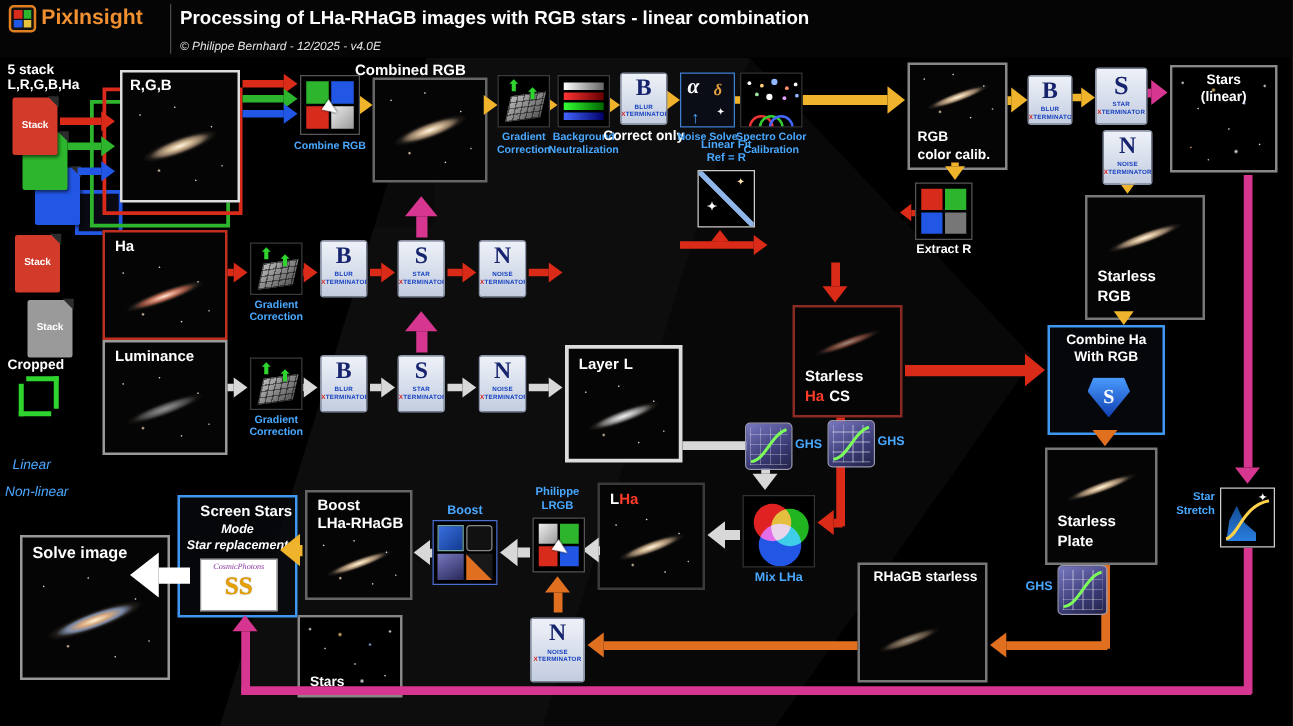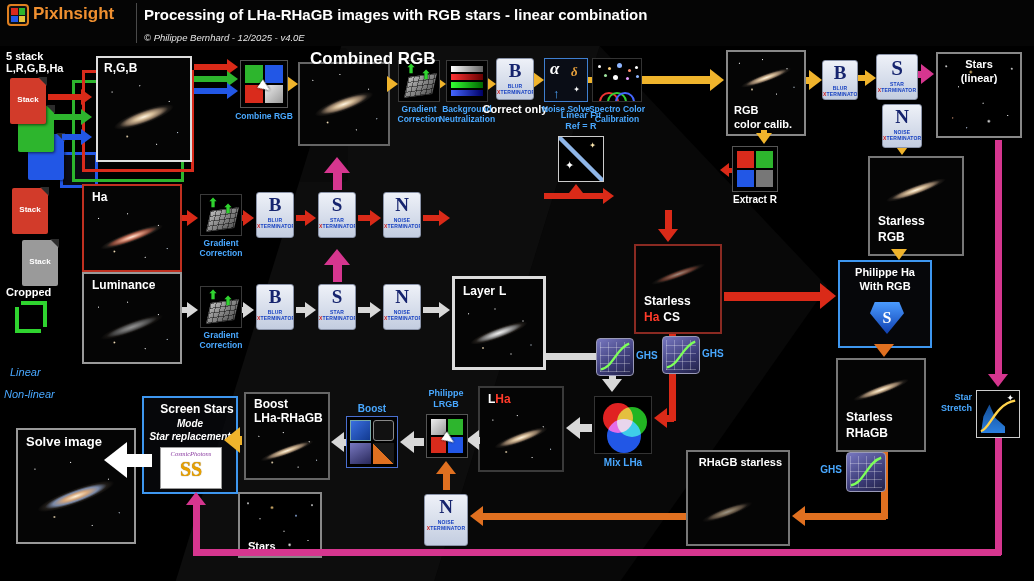--- a/index.html
+++ b/index.html
@@ -150,21 +150,21 @@
     <div class="frame" style="left:24px;top:16px;width:112px;height:102px;border:3px solid #d92b1c"></div>
     <div class="panel" style="left:38px;top:2px;width:96px;height:106px;border-color:#ddd">
       <div class="pl" style="left:6px;top:3px">R,G,B</div>
       <div class="galbox" style="left:4px;top:20px;right:4px;bottom:4px">
           <div class="gale"></div>
           <div class="speck"></div>
         </div>
     </div>
   </div>
 
-  <div class="lb" style="left:310px;top:49px;font-size:17px">Combined RGB</div>
+  <div class="lb" style="left:284px;top:49px;font-size:12px">Combined RGB</div>
   <div class="panel" style="left:298px;top:62px;width:92px;height:84px;border-color:#666">
     <div class="galbox" style="inset:3px">
         <div class="gale"></div>
         <div class="speck"></div>
       </div>
   </div>
 
   <div class="icn cmbic" style="left:240px;top:60px;width:48px;height:48px">
     <i style="background:#2db52d"></i>
       <i style="background:#2257e6"></i>
@@ -240,33 +240,33 @@
 
   <div class="panel" style="left:868px;top:156px;width:96px;height:100px">
     <div class="galbox" style="left:4px;top:6px;right:4px;height:52px">
         <div class="gale"></div>
       </div>
     <div class="pl" style="left:8px;bottom:26px">Starless</div>
     <div class="pl" style="left:8px;bottom:10px">RGB</div>
   </div>
 
   <div class="bluebox" style="left:838px;top:260px;width:94px;height:88px">
-    <div class="pl c bluel" style="left:0;right:0;top:4px;font-size:11px">Philippe Ha</div>
+    <div class="pl c bluel" style="left:0;right:0;top:4px;font-size:11px">Combine Ha</div>
     <div class="pl c bluel" style="left:0;right:0;top:18px;font-size:11px">With RGB</div>
     <div class="shield" style="left:30px;top:40px;width:34px;height:32px">
         <span>S</span>
       </div>
   </div>
 
   <div class="panel" style="left:836px;top:358px;width:90px;height:94px">
     <div class="galbox" style="left:4px;top:6px;right:4px;height:48px">
         <div class="gale"></div>
       </div>
     <div class="pl" style="left:8px;bottom:26px">Starless</div>
-    <div class="pl" style="left:8px;bottom:10px">RHaGB</div>
+    <div class="pl" style="left:8px;bottom:10px">Plate</div>
   </div>
 
   <div class="ghsic" style="left:846px;top:452px;width:40px;height:40px">
     <svg viewBox="0 0 40 40">
         <path d="M4 34 C 17 33 22 9 36 5" stroke="#7dff5a" stroke-width="2.5" fill="none"></path>
       </svg>
   </div>
   <div class="lb bluel r" style="left:810px;top:464px;width:32px;font-size:10px">GHS</div>
 
   <div class="panel" style="left:686px;top:450px;width:104px;height:96px">

